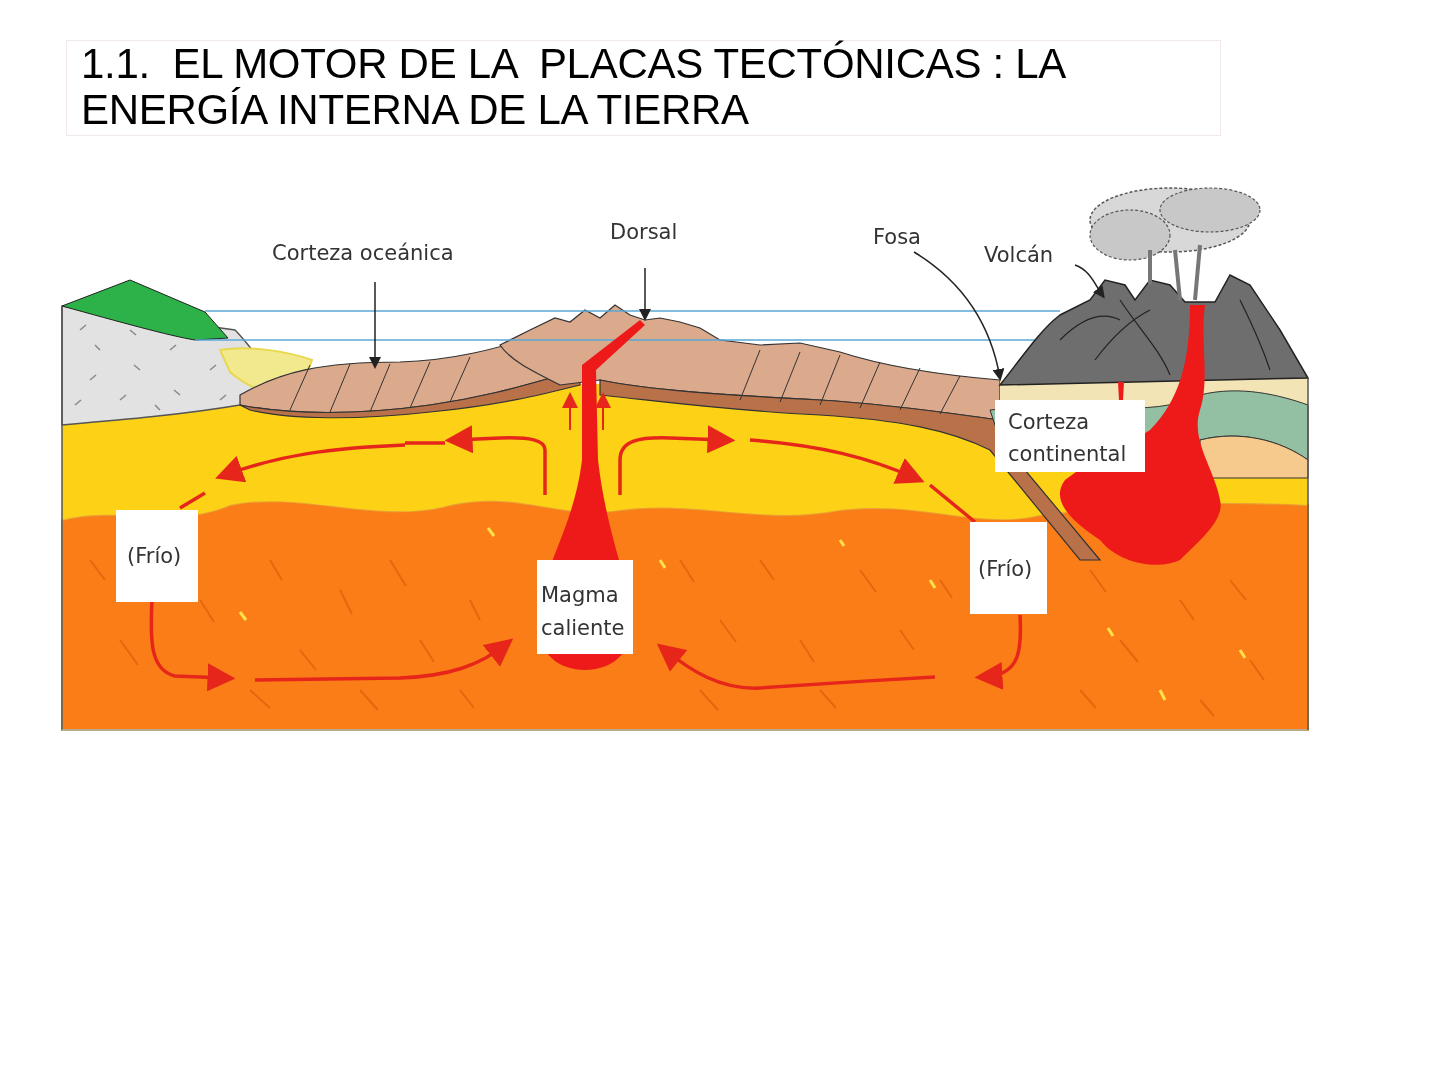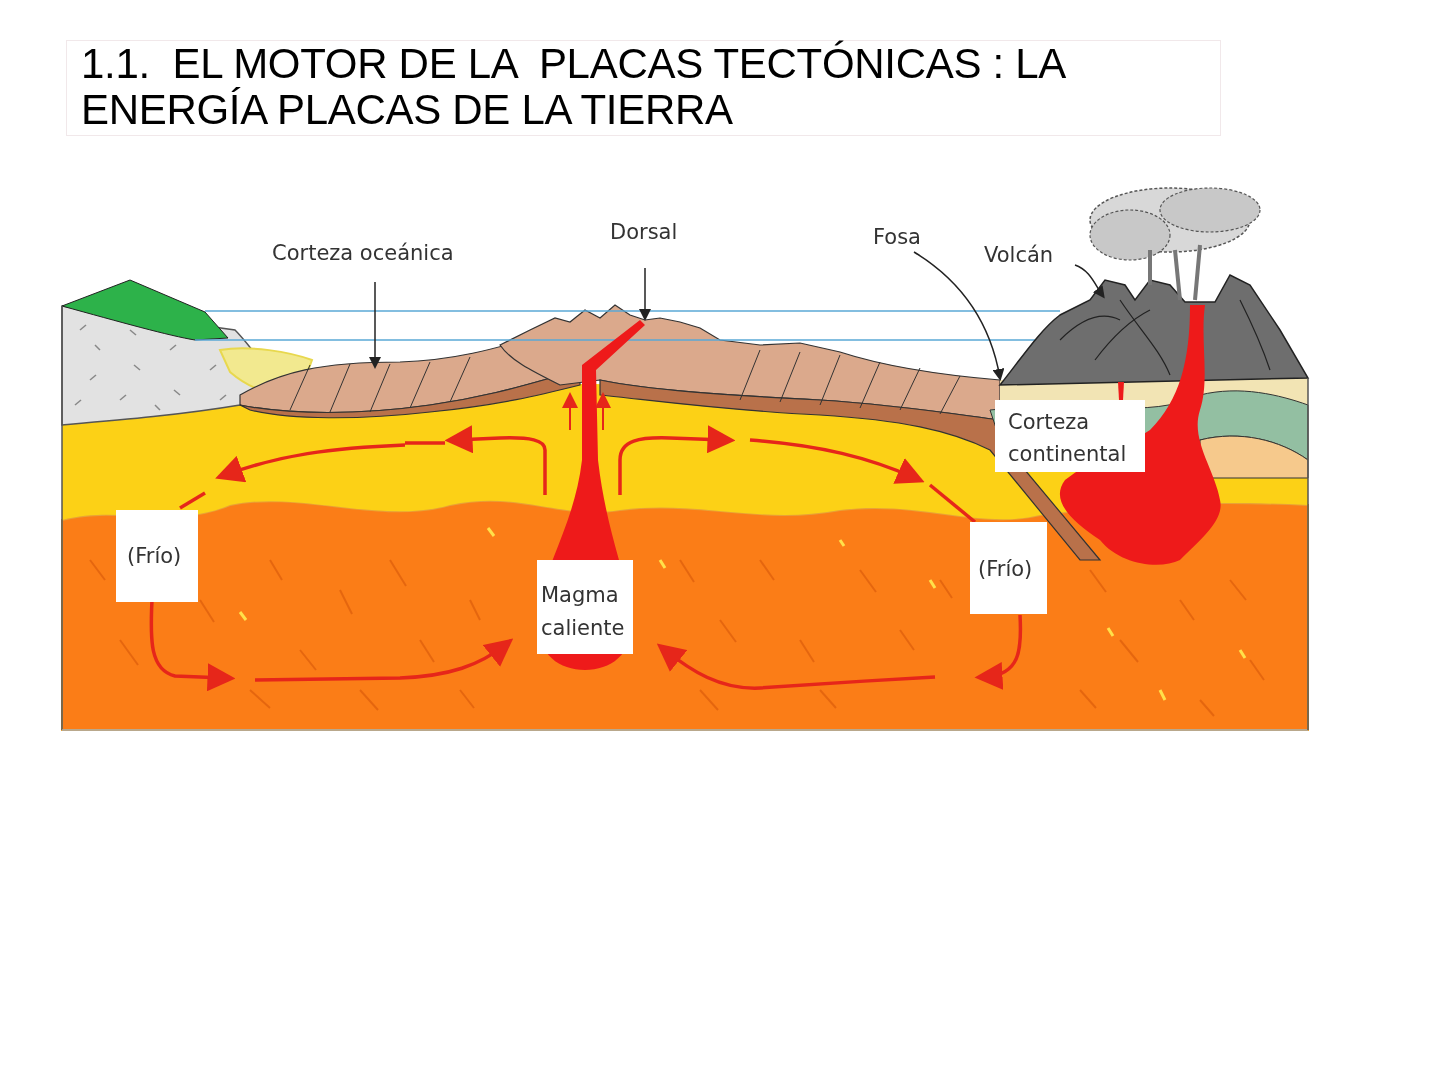--- a/index.html
+++ b/index.html
@@ -16,21 +16,21 @@
   .title-line.l2 { top: 46px; }
   .diagram { position: absolute; left: 0; top: 0; }
   .lbl { font-family: "DejaVu Sans", sans-serif; font-size: 21px; fill: #333; }
   .boxlbl { font-family: "DejaVu Sans", sans-serif; font-size: 21px; fill: #333; }
 </style>
 </head>
 <body>
 
 <div class="title-box">
   <div class="title-line l1">1.1.  EL MOTOR DE LA  PLACAS TECTÓNICAS : LA</div>
-  <div class="title-line l2">ENERGÍA PLACAS DE LA TIERRA</div>
+  <div class="title-line l2">ENERGÍA INTERNA DE LA TIERRA</div>
 </div>
 
 <svg class="diagram" width="1440" height="1080" viewBox="0 0 1440 1080">
   <defs>
     <marker id="arrowhead" markerWidth="8" markerHeight="8" refX="5" refY="4" orient="auto" markerUnits="strokeWidth">
       <path d="M0,0 L8,4 L0,8 Z" fill="#e6261a"></path>
     </marker>
     <marker id="blackhead" markerWidth="8" markerHeight="8" refX="6" refY="4" orient="auto" markerUnits="strokeWidth">
       <path d="M0,0 L8,4 L0,8 Z" fill="#222"></path>
     </marker>

